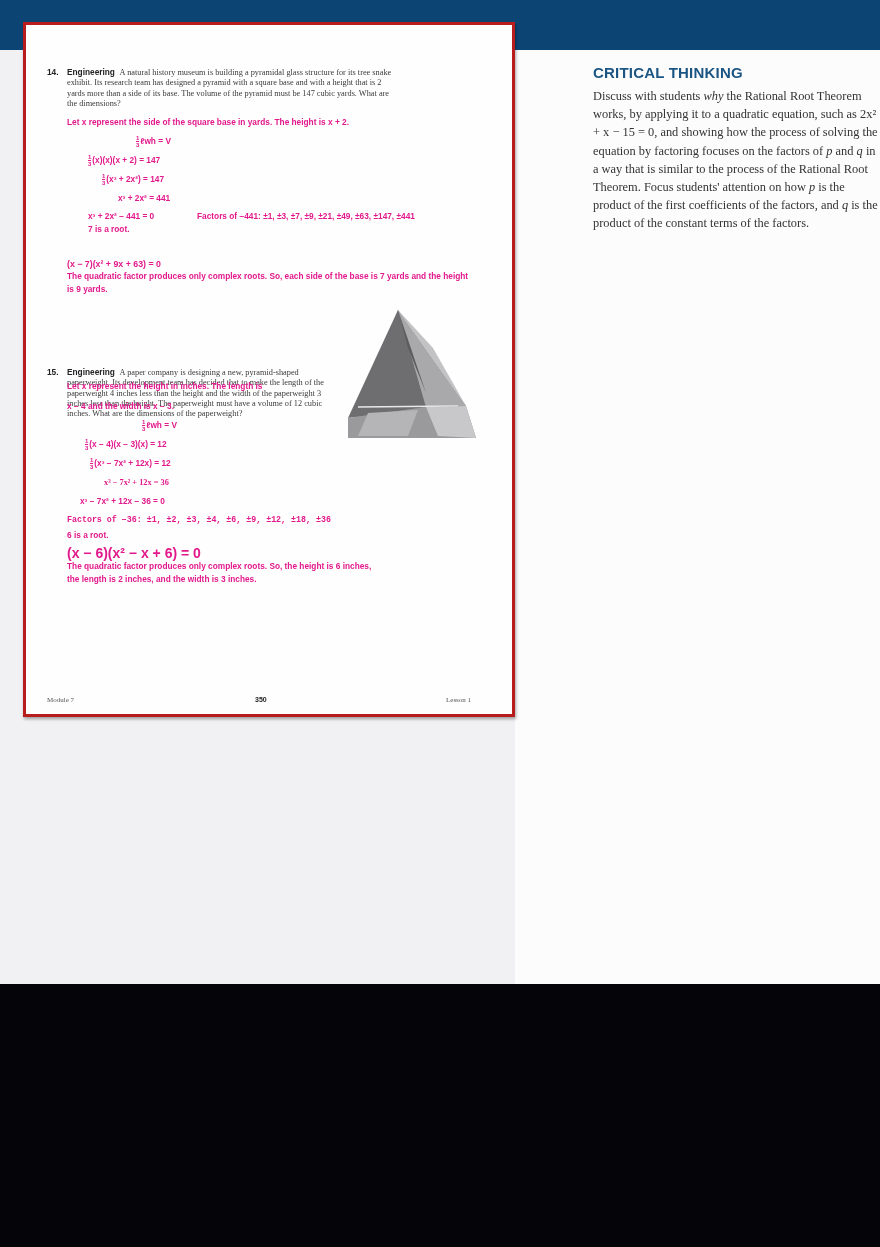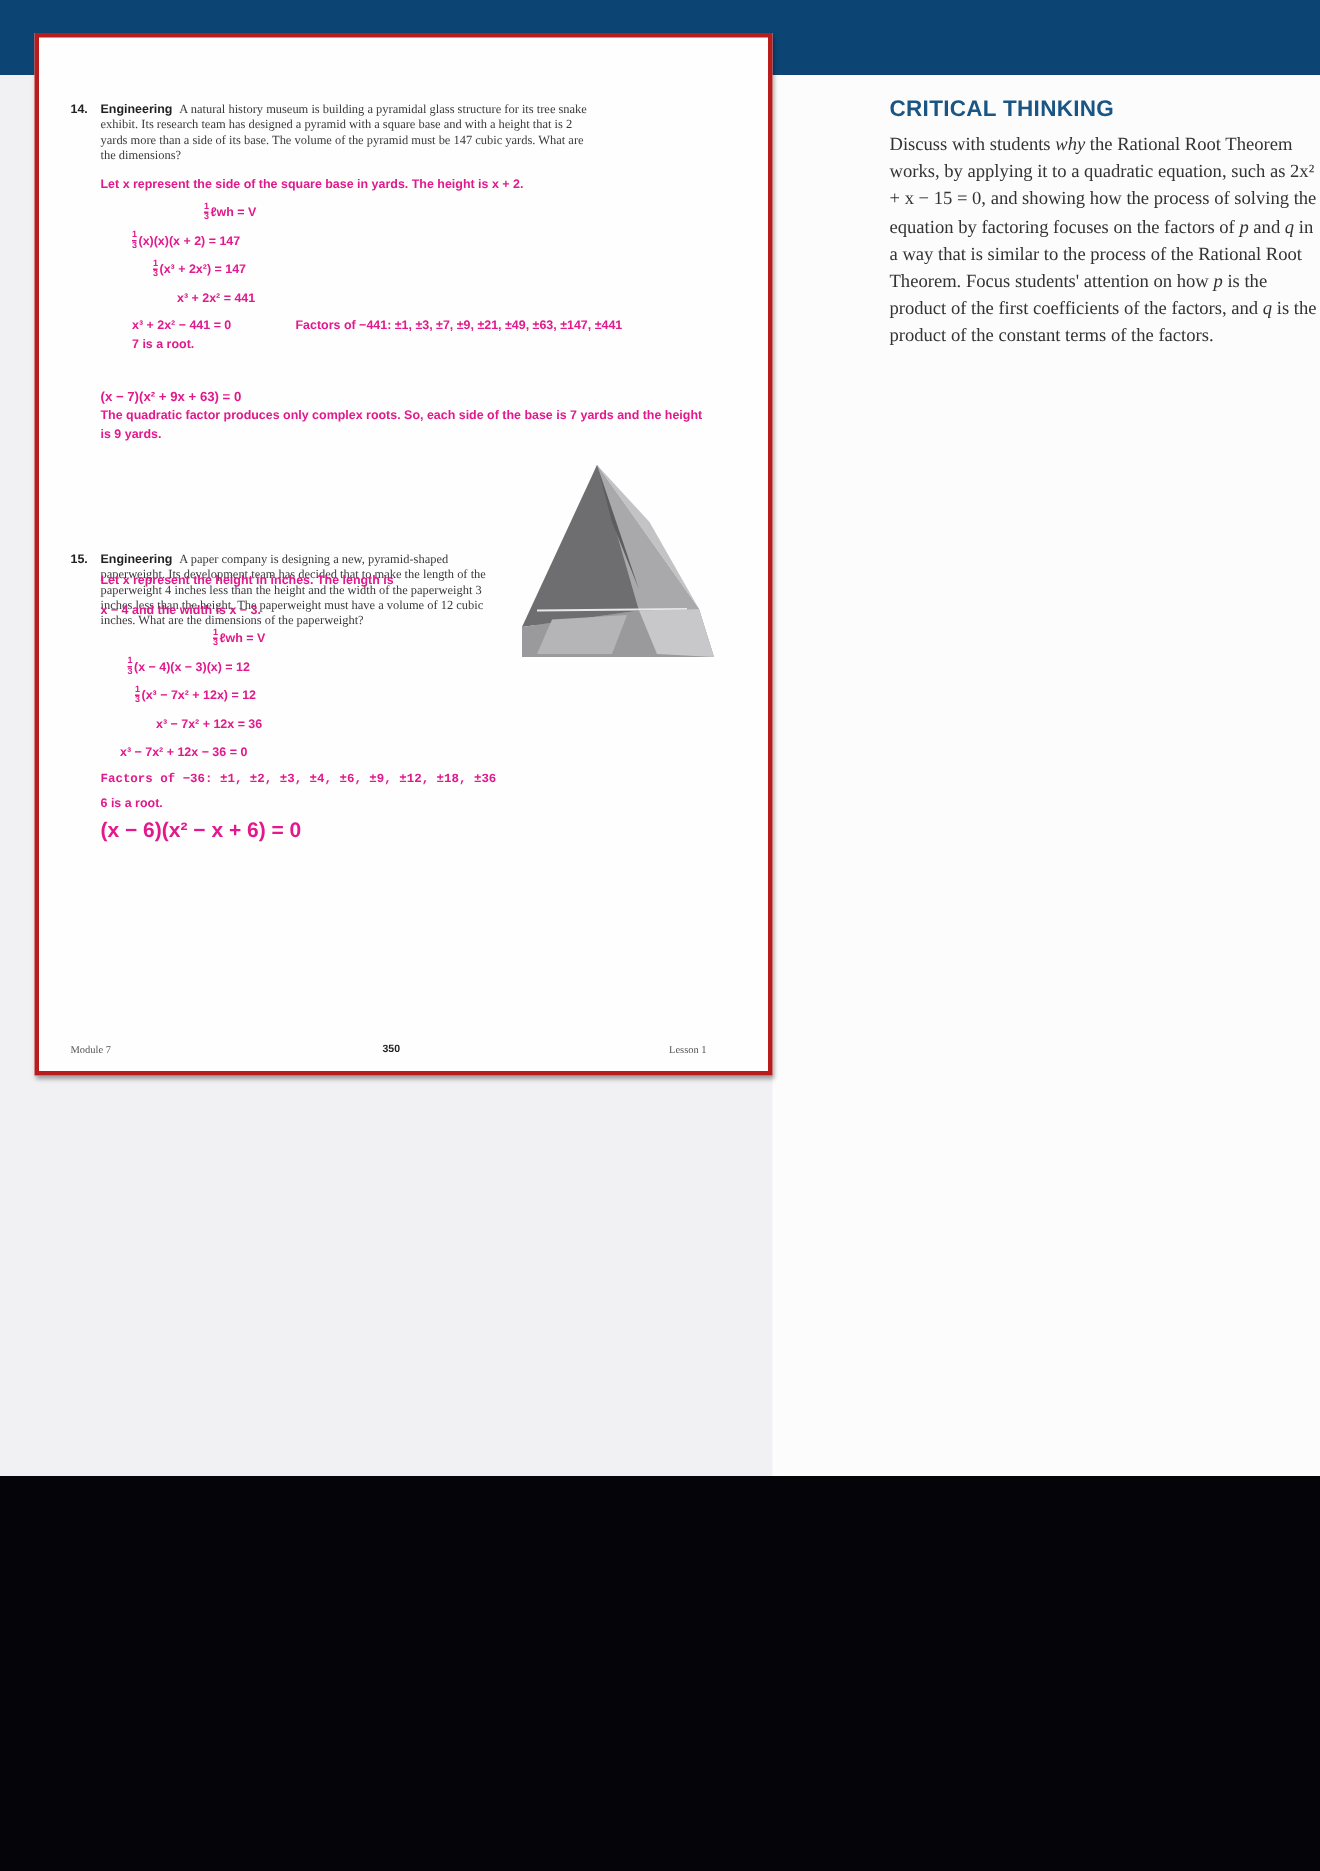--- a/index.html
+++ b/index.html
@@ -90,25 +90,26 @@
 
       <div class="ans" style="left:116px; top:394px;">
         <span class="frac"><span>1</span><span class="d">3</span></span><span>ℓwh = V</span>
       </div>
       <div class="ans" style="left:59px; top:413px;">
         <span class="frac"><span>1</span><span class="d">3</span></span><span>(x − 4)(x − 3)(x) = 12</span>
       </div>
       <div class="ans" style="left:64px; top:432px;">
         <span class="frac"><span>1</span><span class="d">3</span></span><span>(x³ − 7x² + 12x) = 12</span>
       </div>
-      <div class="ans" style="left:78px; top:451px;">x³ − 7x² + 12x = 36</div>
+      <div class="ans" style="left:78px; top:451px;font-family:Liberation Serif, serif;">x³ − 7x² + 12x = 36</div>
       <div class="ans" style="left:54px; top:470px;">x³ − 7x² + 12x − 36 = 0</div>
       <div class="ans" style="left:41px; top:488px;font-family:Liberation Mono, monospace;">Factors of −36: ±1, ±2, ±3, ±4, ±6, ±9, ±12, ±18, ±36</div>
       <div class="ans" style="left:41px; top:504px;">6 is a root.</div>
       <div class="ans" style="left:41px; top:522px; font-size:14px;">(x − 6)(x² − x + 6) = 0</div>
+      <div class="ans wrap-ans" style="left:41px; top:535px; width:310px;">The quadratic factor produces only complex roots. So, the height is 6 inches, the length is 2 inches, and the width is 3 inches.</div>
 
       <svg class="pyramid" viewBox="0 0 130 132">
         <polygon points="50,2 0,130 128,130 118,98" fill="#8c8c8e"></polygon>
         <polygon points="50,2 0,110 78,99" fill="#6e6e70"></polygon>
         <polygon points="50,2 78,99 118,98" fill="#a9a9ab"></polygon>
         <polygon points="50,2 60,40 78,85" fill="#5d5d60"></polygon>
         <polygon points="50,2 85,40 118,98" fill="#c3c3c5"></polygon>
         <line x1="10" y1="99" x2="110" y2="98" stroke="#e8e8e8" stroke-width="1.5"></line>
         <polygon points="0,110 78,99 128,130 0,130" fill="#9a9a9c"></polygon>
         <polygon points="20,105 70,102 60,128 10,128" fill="#b5b5b7"></polygon>

